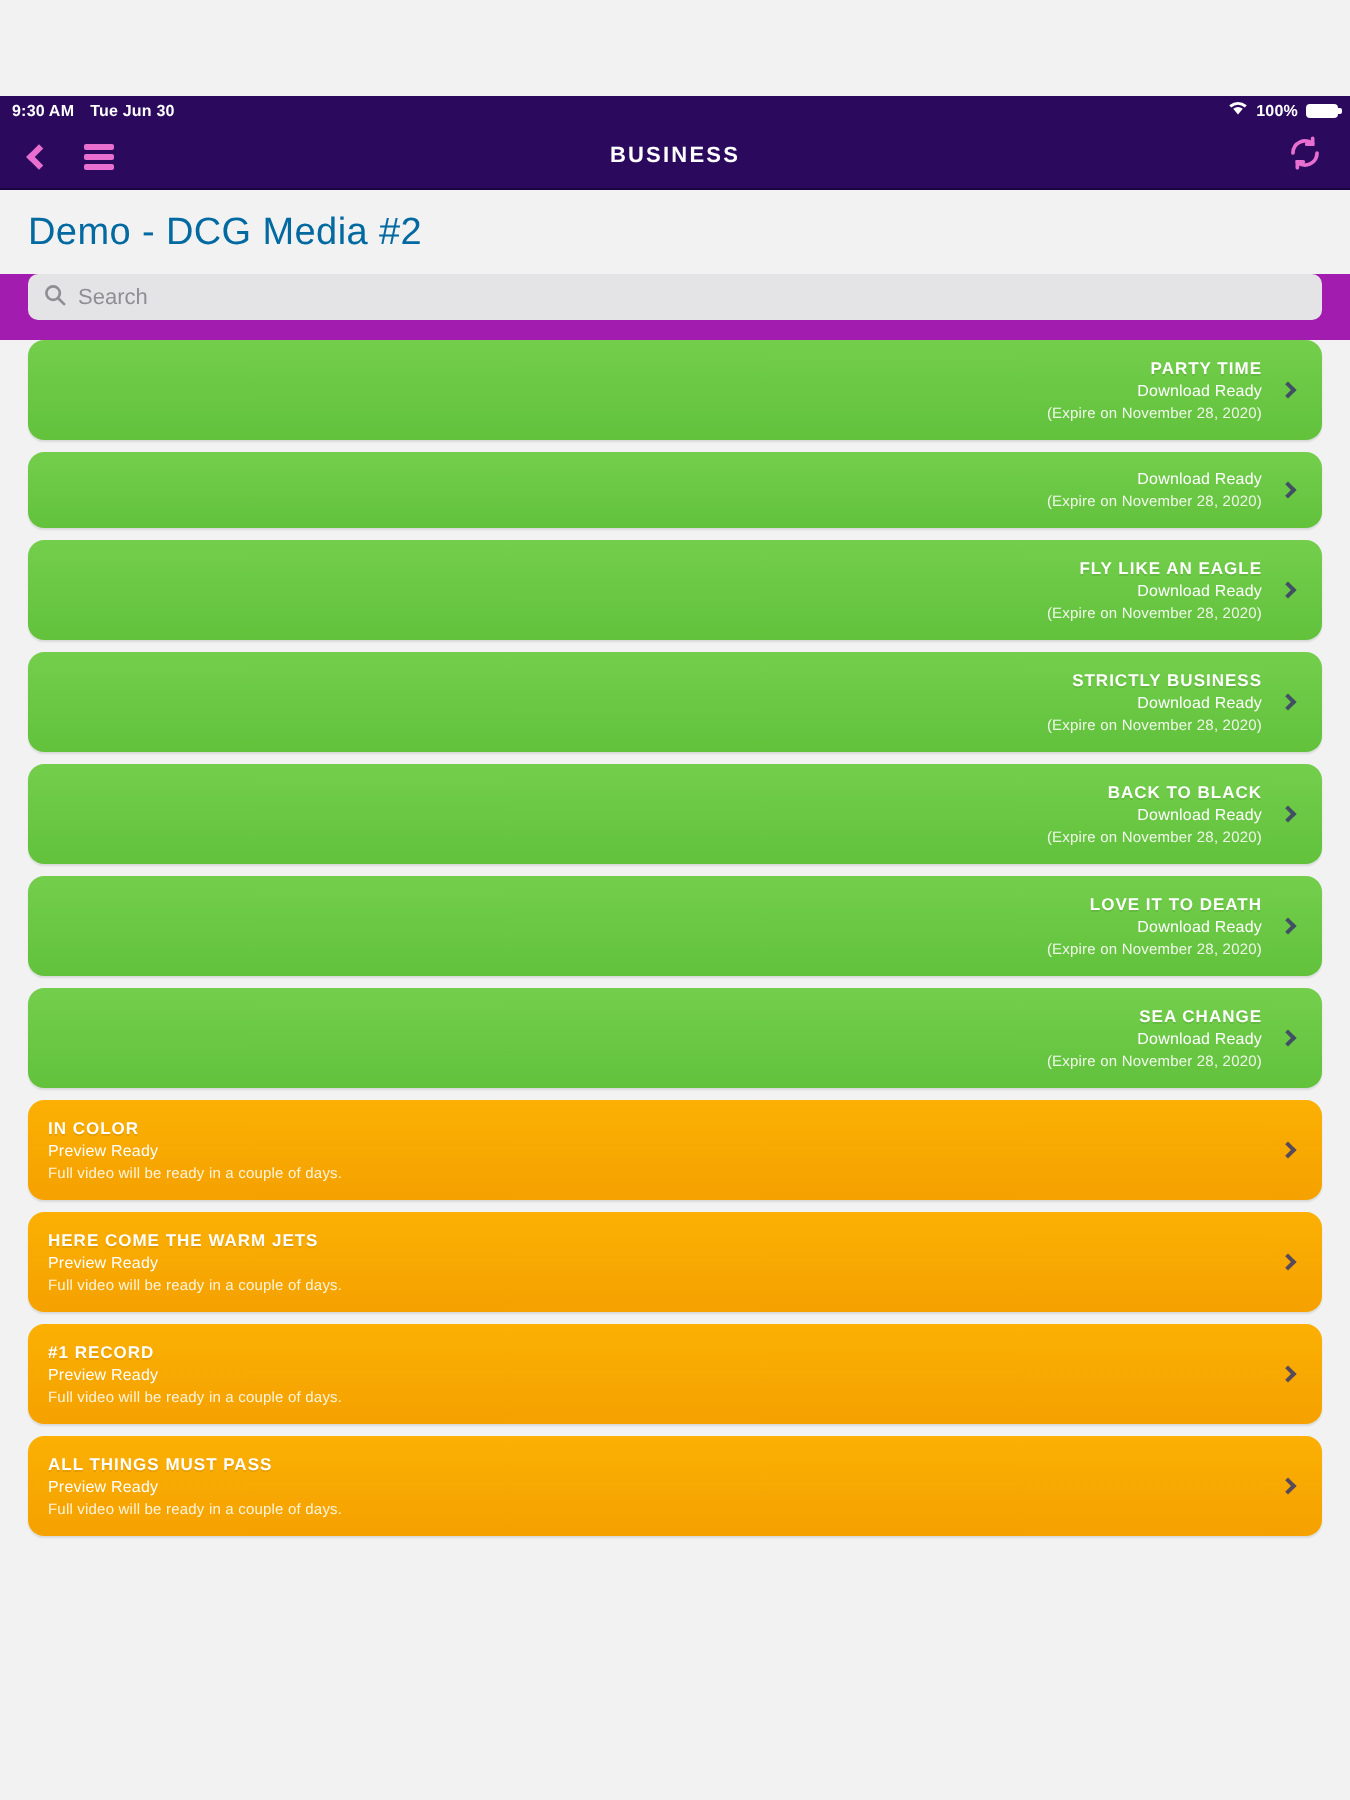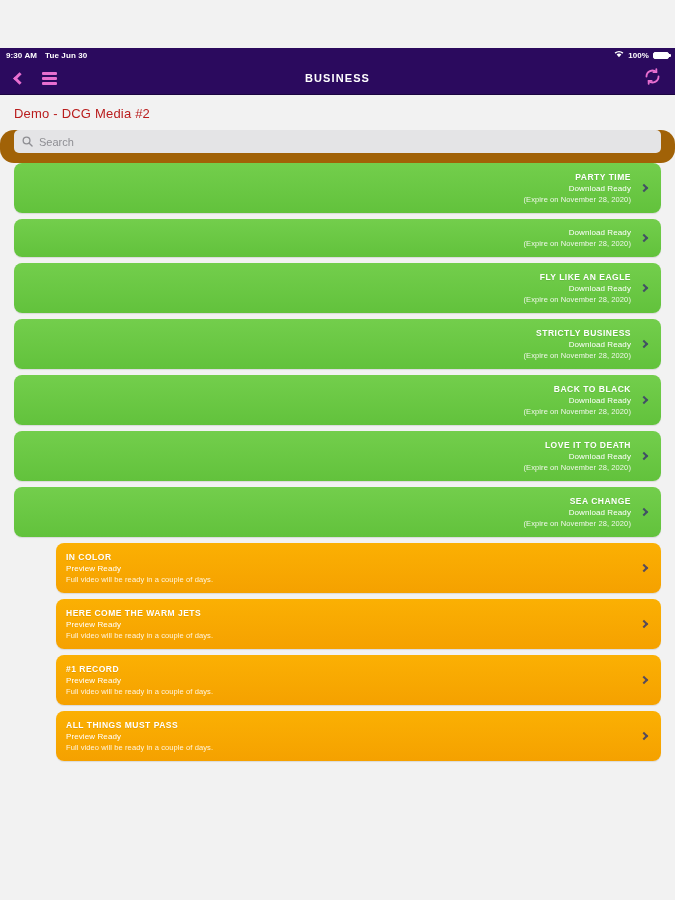--- a/index.html
+++ b/index.html
@@ -86,27 +86,27 @@
     pointer-events: none;
   }
   .nav-right { margin-left: auto; padding-right: 12px; display: flex; align-items: center; }
 
   
   .subtitle-bar {
     padding: 11px 14px 9px 14px;
     background: #f2f2f2;
   }
   .subtitle-text {
-    font-size: 13px;
-    color: #b91c1c;
+    font-size: 19px;
+    color: #0369a1;
     letter-spacing: 0.2px;
   }
 
   
-  .search-wrap { padding: 0 14px 10px 14px; background: #a16207; border-radius: 14px; }
+  .search-wrap { padding: 0 14px 10px 14px; background: #a21caf; }
   .search-box {
     height: 23px;
     background: #e4e4e6;
     border-radius: 5px;
     display: flex;
     align-items: center;
     padding: 0 8px;
     gap: 6px;
     cursor: text;
   }
@@ -130,21 +130,20 @@
     cursor: pointer;
     box-shadow: 0 1px 1px rgba(0,0,0,0.10);
     min-height: 38px;
   }
   .card.green {
     background: linear-gradient(180deg, #73ce4c 0%, #62c23c 100%);
     text-align: right;
   }
   .card.orange {
     background: linear-gradient(180deg, #fbb003 0%, #f5a100 100%);
-    margin-left: 42px;
   }
 
   .card-title {
     color: #ffffff;
     font-size: 8.5px;
     font-weight: bold;
     letter-spacing: 0.5px;
     line-height: 12px;
     text-shadow: 0 1px 0 rgba(0,0,0,0.08);
   }

